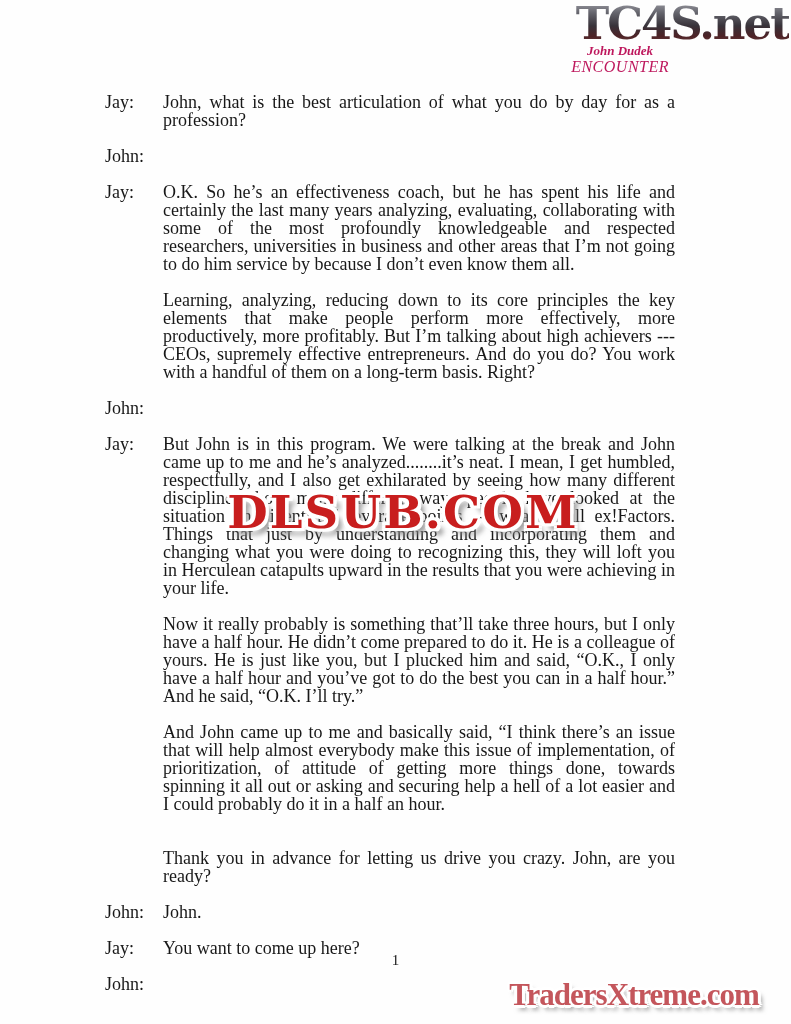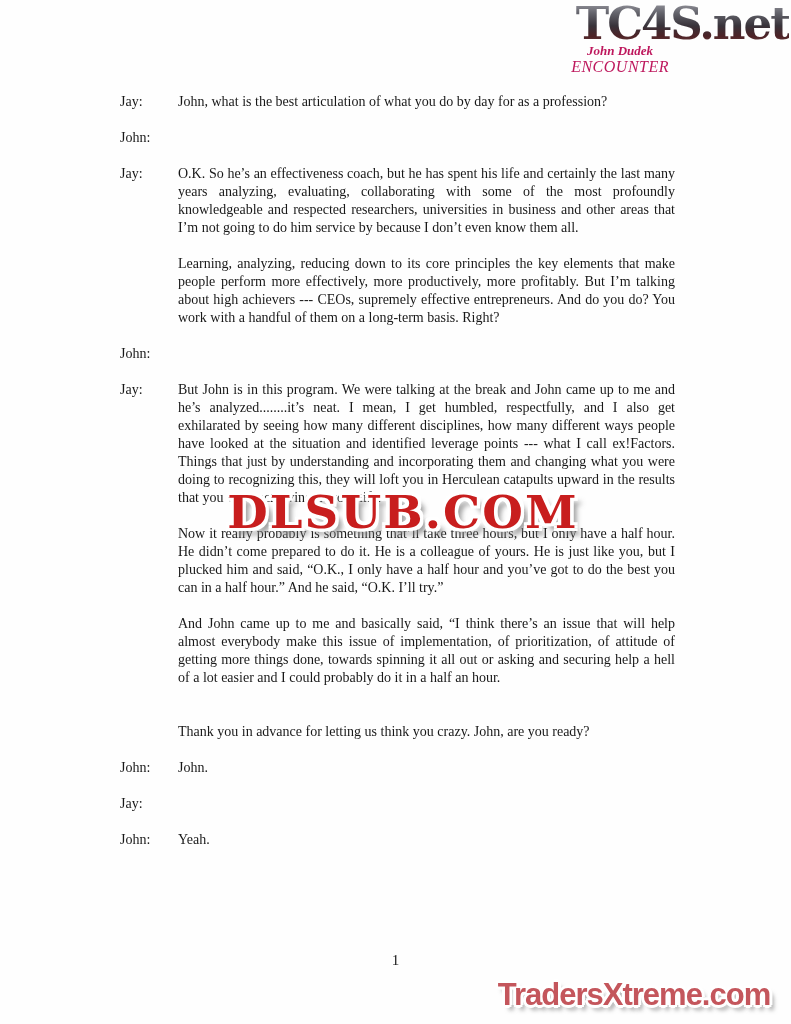--- a/index.html
+++ b/index.html
@@ -45,23 +45,22 @@
   
   .content {
     position: absolute;
     left: 105px;
     top: 93px;
     width: 570px;
   }
   .entry {
     display: flex;
     margin-bottom: 18px;
-    font-size: 14px;
+    font-size: 18px;
     line-height: 18px;
-    margin-left: 15px;
   }
   .speaker { flex: 0 0 58px; }
   .text    { width: 512px; text-align: justify; }
 
   
   .wm-dlsub {
     position: absolute;
     left: 250px;
     top: 487px;
     width: 306px;
@@ -94,21 +93,21 @@
     text-align: center;
     font-size: 15px;
     color: #1a1a1a;
   }
   .wm-traders {
     position: absolute;
     left: 478px;
     top: 977px;
     width: 312px;
     text-align: center;
-    font-family: Liberation Sans, sans-serif;
+    font-family: Liberation Serif, serif;
     font-weight: bold;
     font-size: 31px;
     letter-spacing: -1px;
     color: #c4565c;
     white-space: nowrap;
     text-shadow:
       -2px -2px 0 #ffffff,  2px -2px 0 #ffffff,
       -2px  2px 0 #ffffff,  2px  2px 0 #ffffff,
       -3px  0   0 #ffffff,  3px  0   0 #ffffff,
        0   -3px 0 #ffffff,  0    3px 0 #ffffff,
@@ -164,35 +163,35 @@
     <div class="speaker"></div>
     <div class="text">And John came up to me and basically said, “I think there’s an issue that will help almost everybody make this issue of implementation, of prioritization, of attitude of getting more things done, towards spinning it all out or asking and securing help a hell of a lot easier and I could probably do it in a half an hour.</div>
   </div>
 
   <div class="entry">
     <div class="speaker"></div>
   </div>
 
   <div class="entry">
     <div class="speaker"></div>
-    <div class="text">Thank you in advance for letting us think you crazy. John, are you ready?</div>
+    <div class="text">Thank you in advance for letting us drive you crazy. John, are you ready?</div>
   </div>
 
   <div class="entry">
     <div class="speaker">John:</div>
     <div class="text">John.</div>
   </div>
 
   <div class="entry">
     <div class="speaker">Jay:</div>
+    <div class="text">You want to come up here?</div>
   </div>
 
   <div class="entry">
     <div class="speaker">John:</div>
-    <div class="text">Yeah.</div>
   </div>
 </main>
 
   <div class="wm-dlsub">DLSUB.COM</div>
 
   <div class="page-number">1</div>
 
   <div class="wm-traders">TradersXtreme.com</div>
 
 </div>

